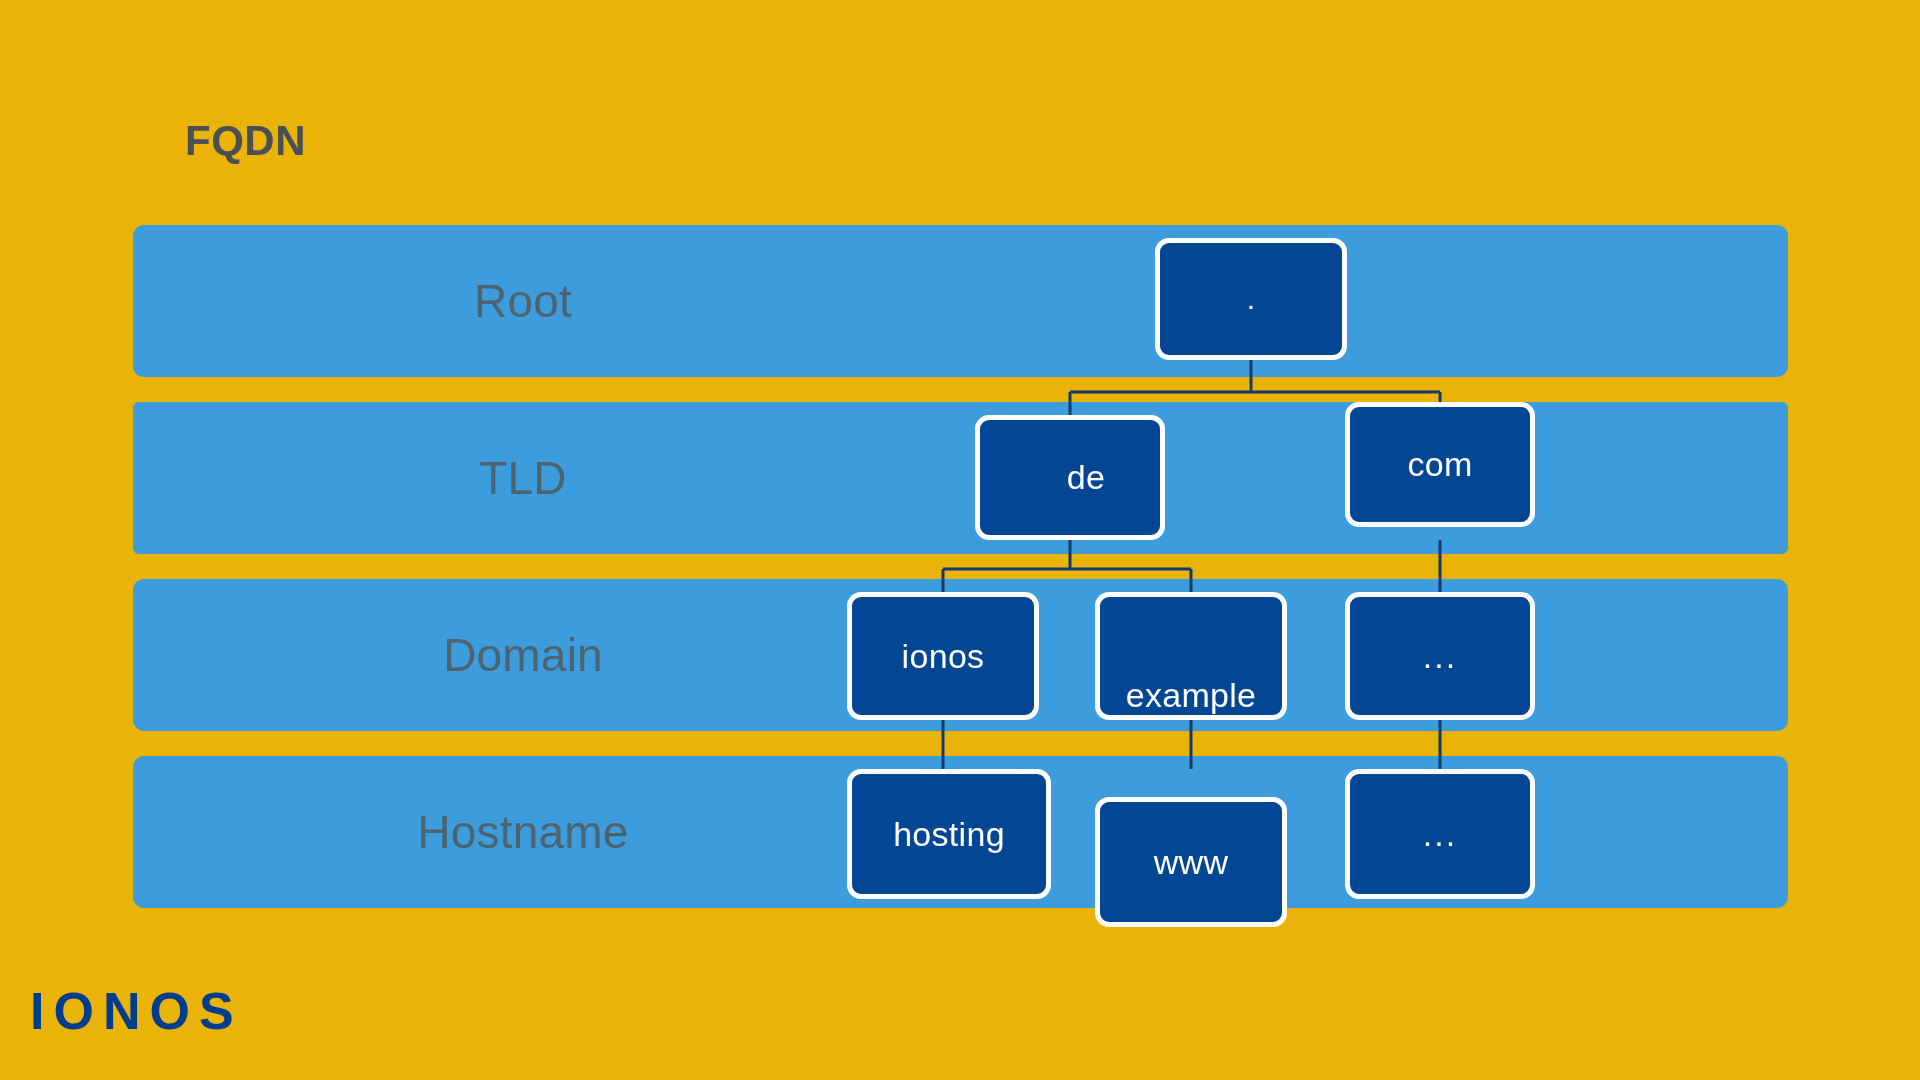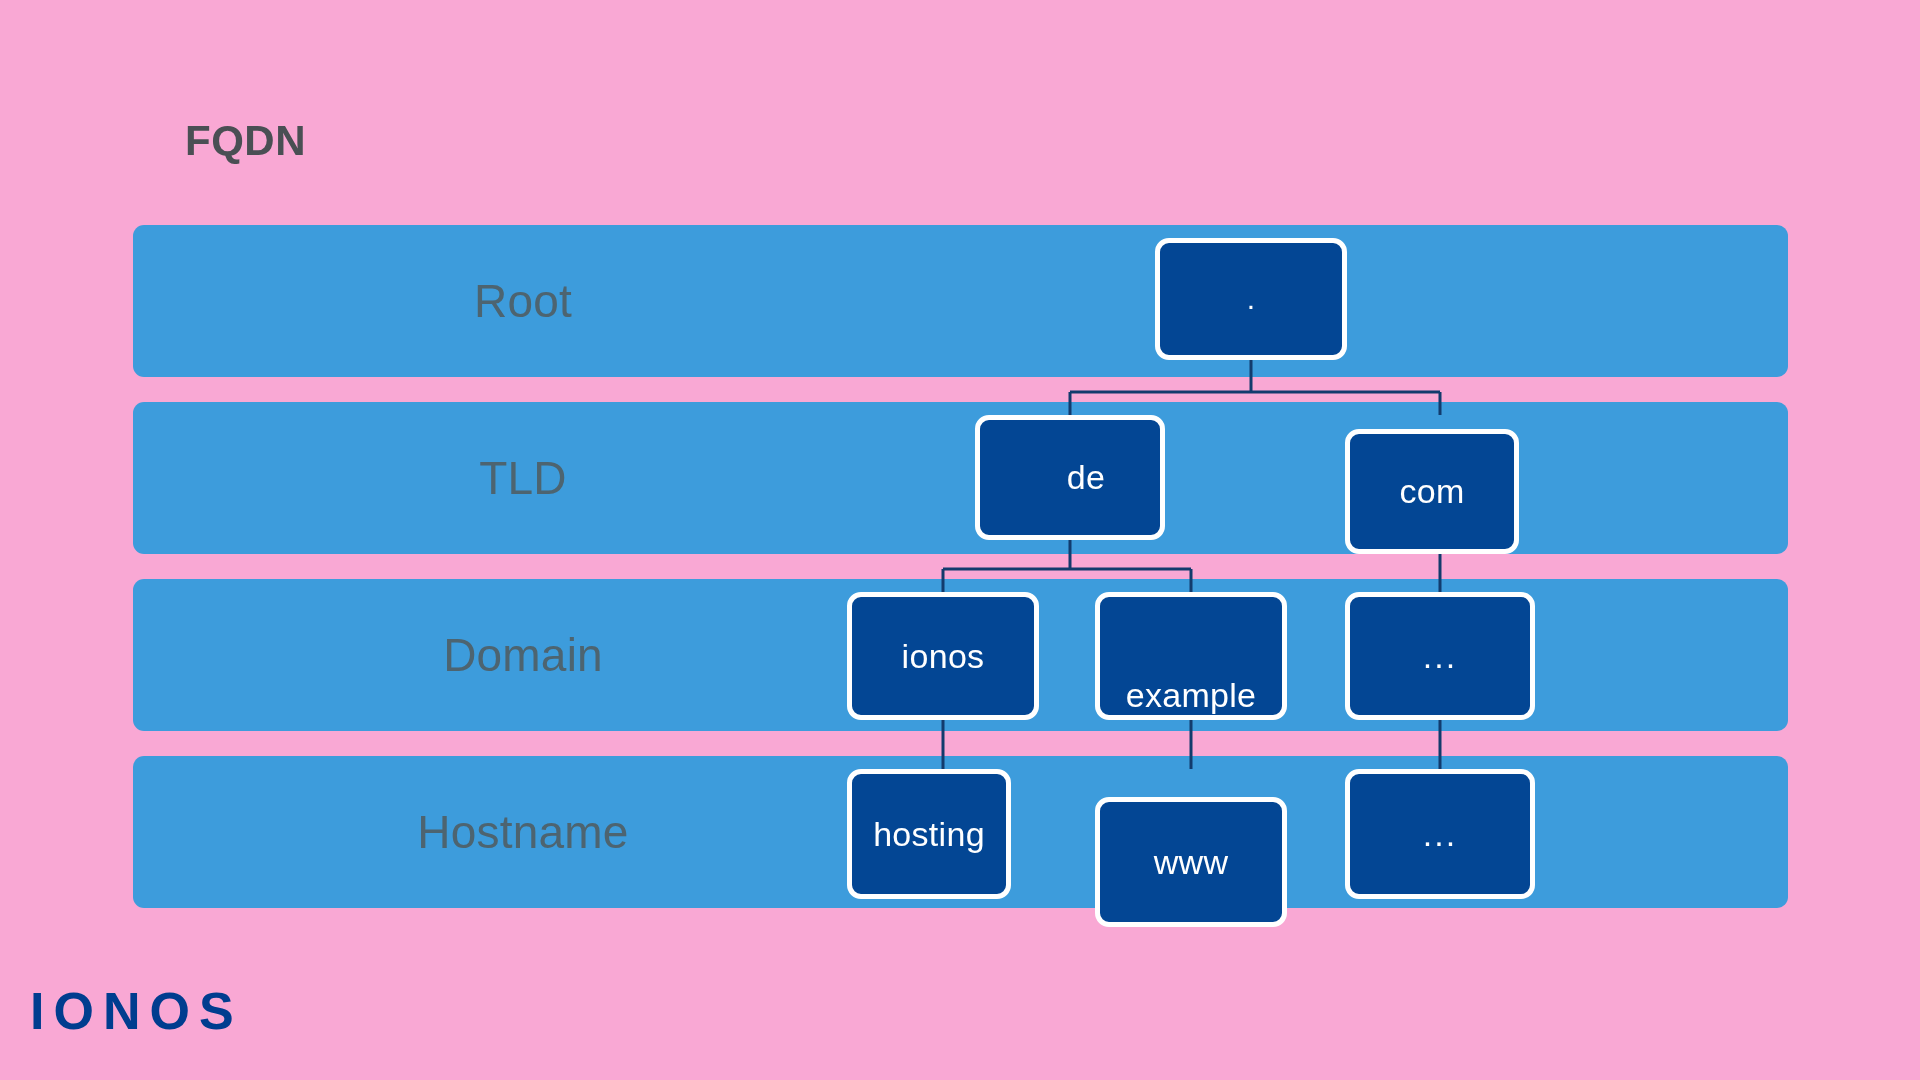--- a/index.html
+++ b/index.html
@@ -9,21 +9,21 @@
     height: 1080px;
     background: #f6f7f7;
     font-family: "Liberation Sans", sans-serif;
     overflow: hidden;
   }
 
   .canvas {
     position: relative;
     width: 1920px;
     height: 1080px;
-    background: #f9a8d4;
+    background: #eab308;
   }
 
   
   .diagram-title {
     position: absolute;
     left: 185px;
     top: 120px;
     font-size: 42px;
     font-weight: bold;
     color: #4a4f54;
@@ -35,21 +35,21 @@
   .rows-layer { position: absolute; left: 0; top: 0; width: 1920px; height: 1080px; }
 
   .row-bar {
     position: absolute;
     left: 133px;
     width: 1655px;
     background: #3d9cdc;
     border-radius: 11px;
   }
   .row-bar.r0 { top: 225px;  height: 152px; }
-  .row-bar.r1 { top: 402px;  height: 152px; }
+  .row-bar.r1 { top: 402px;  height: 152px; border-radius: 6px; }
   .row-bar.r2 { top: 579px;  height: 152px; }
   .row-bar.r3 { top: 756px;  height: 152px; }
 
   .row-label {
     position: absolute;
     left: 0;
     width: 780px;
     text-align: center;
     font-size: 46px;
     color: #4d6470;
@@ -80,25 +80,25 @@
     color: #ffffff;
     font-size: 34px;
     display: flex;
     align-items: center;
     justify-content: center;
     white-space: nowrap;
     letter-spacing: 0.3px;
   }
   .node.root      { left: 1155px; top: 238px;  width: 192px; height: 122px; font-size: 30px; }
   .node.tld-de    { left: 975px;  top: 415px;  width: 190px; height: 125px; padding-left: 32px; }
-  .node.tld-com   { left: 1345px; top: 429px;  width: 174px; height: 125px; }
+  .node.tld-com   { left: 1345px; top: 402px;  width: 190px; height: 125px; }
   .node.dom-ionos { left: 847px;  top: 592px;  width: 192px; height: 128px; }
   .node.dom-exmp  { left: 1095px; top: 592px;  width: 192px; height: 128px; align-items: flex-end; }
   .node.dom-dots  { left: 1345px; top: 592px;  width: 190px; height: 128px; }
-  .node.hn-host   { left: 847px;  top: 769px;  width: 164px; height: 130px; }
+  .node.hn-host   { left: 847px;  top: 769px;  width: 204px; height: 130px; }
   .node.hn-www    { left: 1095px; top: 769px;  width: 192px; height: 130px; margin-top: 28px; }
   .node.hn-dots   { left: 1345px; top: 769px;  width: 190px; height: 130px; }
 
   .node .dots { letter-spacing: 2px; }
 
   
   .logo {
     position: absolute;
     left: 30px;
     top: 985px;

